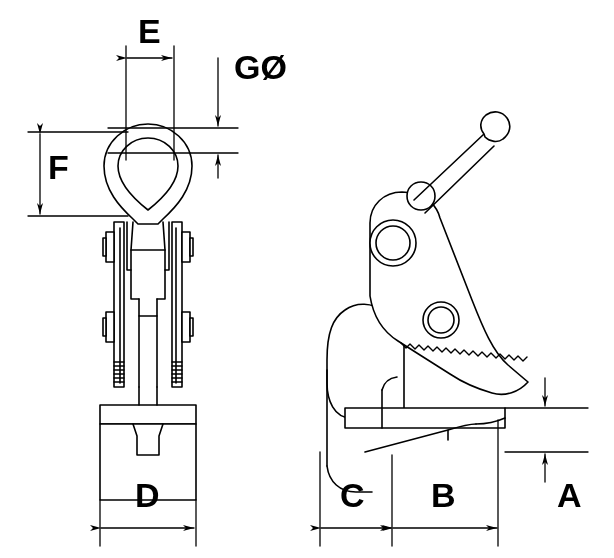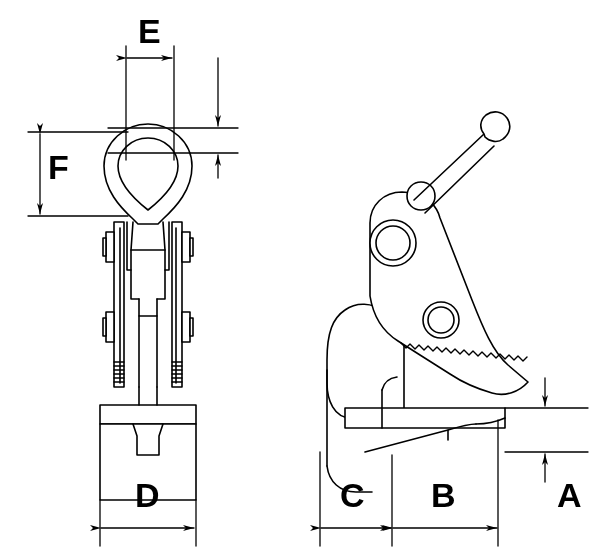--- a/index.html
+++ b/index.html
@@ -241,20 +241,21 @@
       <g stroke-width="1.3">
         <path d="M545,378 L545,406" marker-end="url(#arrR)"></path>
         <path d="M545,482 L545,454" marker-end="url(#arrR)"></path>
       </g>
 
     </g>
   </svg>
 
   <div class="dim-label" style="left:138px; top:14px; font-size:34px;">E</div>
 
+  <div class="dim-label" style="left:234px; top:50px; font-size:34px;">GØ</div>
 
   <div class="dim-label" style="left:48px; top:150px; font-size:34px;">F</div>
 
   <div class="dim-label" style="left:135px; top:478px; font-size:34px;">D</div>
 
   <div class="dim-label" style="left:340px; top:478px; font-size:34px;">C</div>
 
   <div class="dim-label" style="left:431px; top:478px; font-size:34px;">B</div>
 
   <div class="dim-label" style="left:557px; top:478px; font-size:34px;">A</div>

